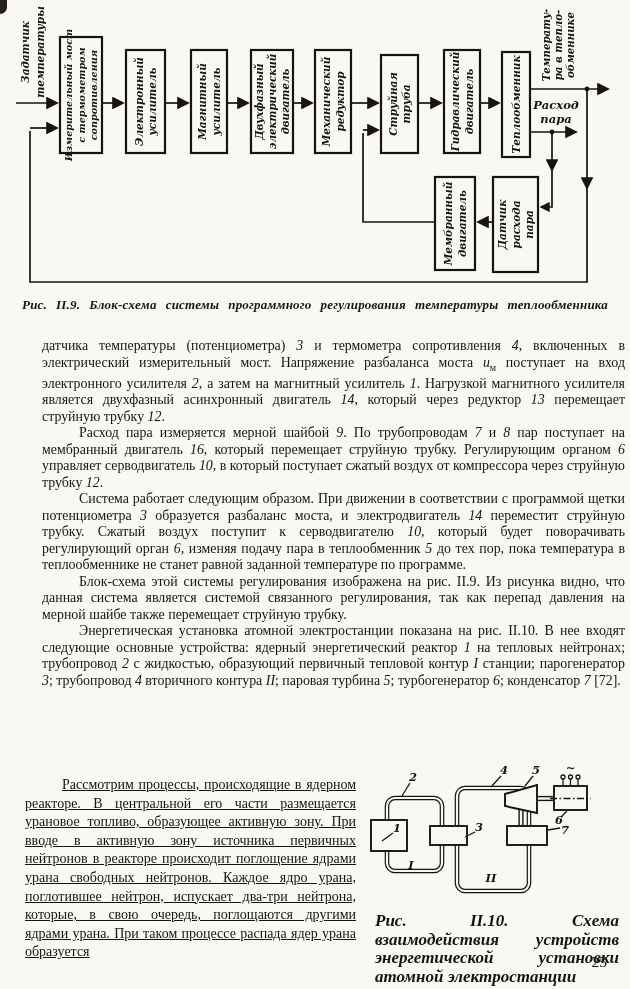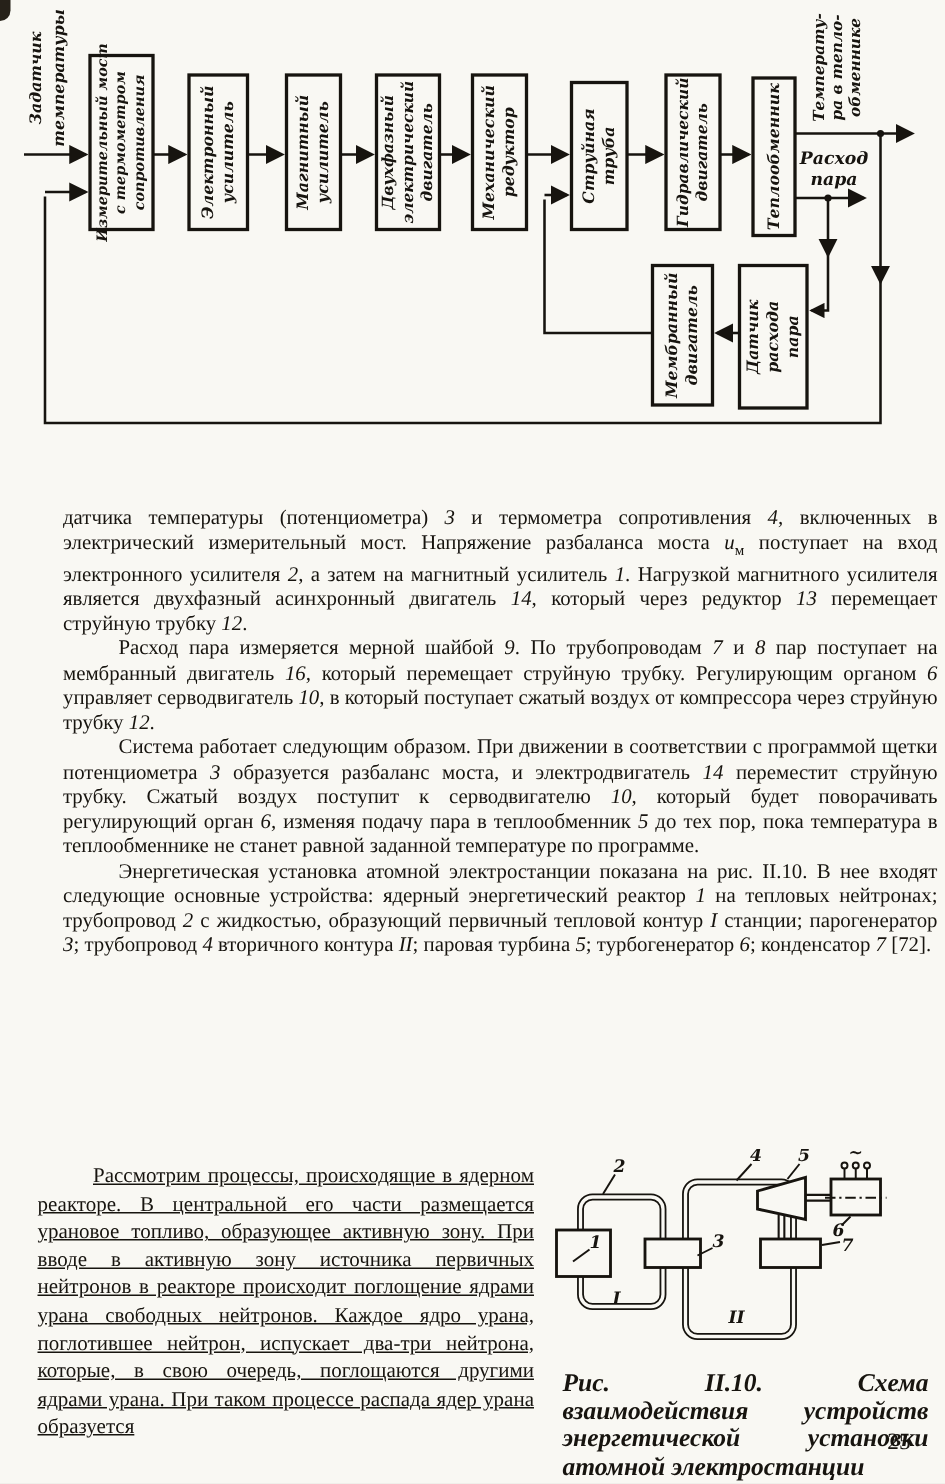--- a/index.html
+++ b/index.html
@@ -128,25 +128,27 @@
         <text transform="translate(546 45) rotate(-90)" class="blkt" font-size="10.2">Температу-</text>
         <text transform="translate(558 45) rotate(-90)" class="blkt" font-size="10.2">ра в тепло-</text>
         <text transform="translate(570 45) rotate(-90)" class="blkt" font-size="10.2">обменнике</text>
       </g>
     <g>
         <text transform="translate(556 105)" class="blkt" font-size="11.5">Расход</text>
         <text transform="translate(556 119)" class="blkt" font-size="11.5">пара</text>
       </g>
   </svg>
 
+  <div class="cap1">Рис. II.9. Блок-схема системы программного регулирования температуры теплообменника</div>
 
   <div class="bodytext">
     <p class="para noindent">датчика температуры (потенциометра) <i>3</i> и термометра сопротивления <i>4</i>, включенных в электрический измерительный мост. Напряжение разбаланса моста <i>u</i><sub>м</sub> поступает на вход электронного усилителя <i>2</i>, а затем на магнитный усилитель <i>1</i>. Нагрузкой магнитного усилителя является двухфазный асинхронный двигатель <i>14</i>, который через редуктор <i>13</i> перемещает струйную трубку <i>12</i>.</p>
     <p class="para">Расход пара измеряется мерной шайбой <i>9</i>. По трубопроводам <i>7</i> и <i>8</i> пар поступает на мембранный двигатель <i>16</i>, который перемещает струйную трубку. Регулирующим органом <i>6</i> управляет серводвигатель <i>10</i>, в который поступает сжатый воздух от компрессора через струйную трубку <i>12</i>.</p>
     <p class="para">Система работает следующим образом. При движении в соответствии с программой щетки потенциометра <i>3</i> образуется разбаланс моста, и электродвигатель <i>14</i> переместит струйную трубку. Сжатый воздух поступит к серводвигателю <i>10</i>, который будет поворачивать регулирующий орган <i>6</i>, изменяя подачу пара в теплообменник <i>5</i> до тех пор,  пока температура в теплообменнике не станет равной заданной температуре по программе.</p>
+    <p class="para">Блок-схема этой системы регулирования изображена на рис. II.9. Из рисунка видно, что данная система является системой связанного регулирования, так как перепад давления на мерной шайбе также перемещает струйную трубку.</p>
     <p class="para">Энергетическая установка атомной электростанции показана на рис. II.10. В нее входят следующие основные устройства: ядерный энергетический реактор <i>1</i> на тепловых нейтронах; трубопровод <i>2</i> с жидкостью, образующий первичный тепловой контур <i>I</i> станции; парогенератор <i>3</i>; трубопровод <i>4</i> вторичного контура <i>II</i>; паровая турбина <i>5</i>; турбогенератор <i>6</i>; конденсатор <i>7</i> [72].</p>
   </div>
 
   <div class="leftcol">
     <p class="para">Рассмотрим процессы,  происходящие в ядерном реакторе. В центральной его части размещается урановое топливо, образующее активную зону. При вводе в активную зону источника первичных нейтронов в реакторе происходит поглощение ядрами урана свободных нейтронов. Каждое ядро урана, поглотившее нейтрон, испускает два-три нейтрона, которые, в свою очередь, поглощаются другими ядрами урана. При таком процессе распада ядер урана образуется</p>
   </div>
 
   <div class="fig2wrap">
     <svg width="252" height="138" viewBox="0 0 252 138">
 

